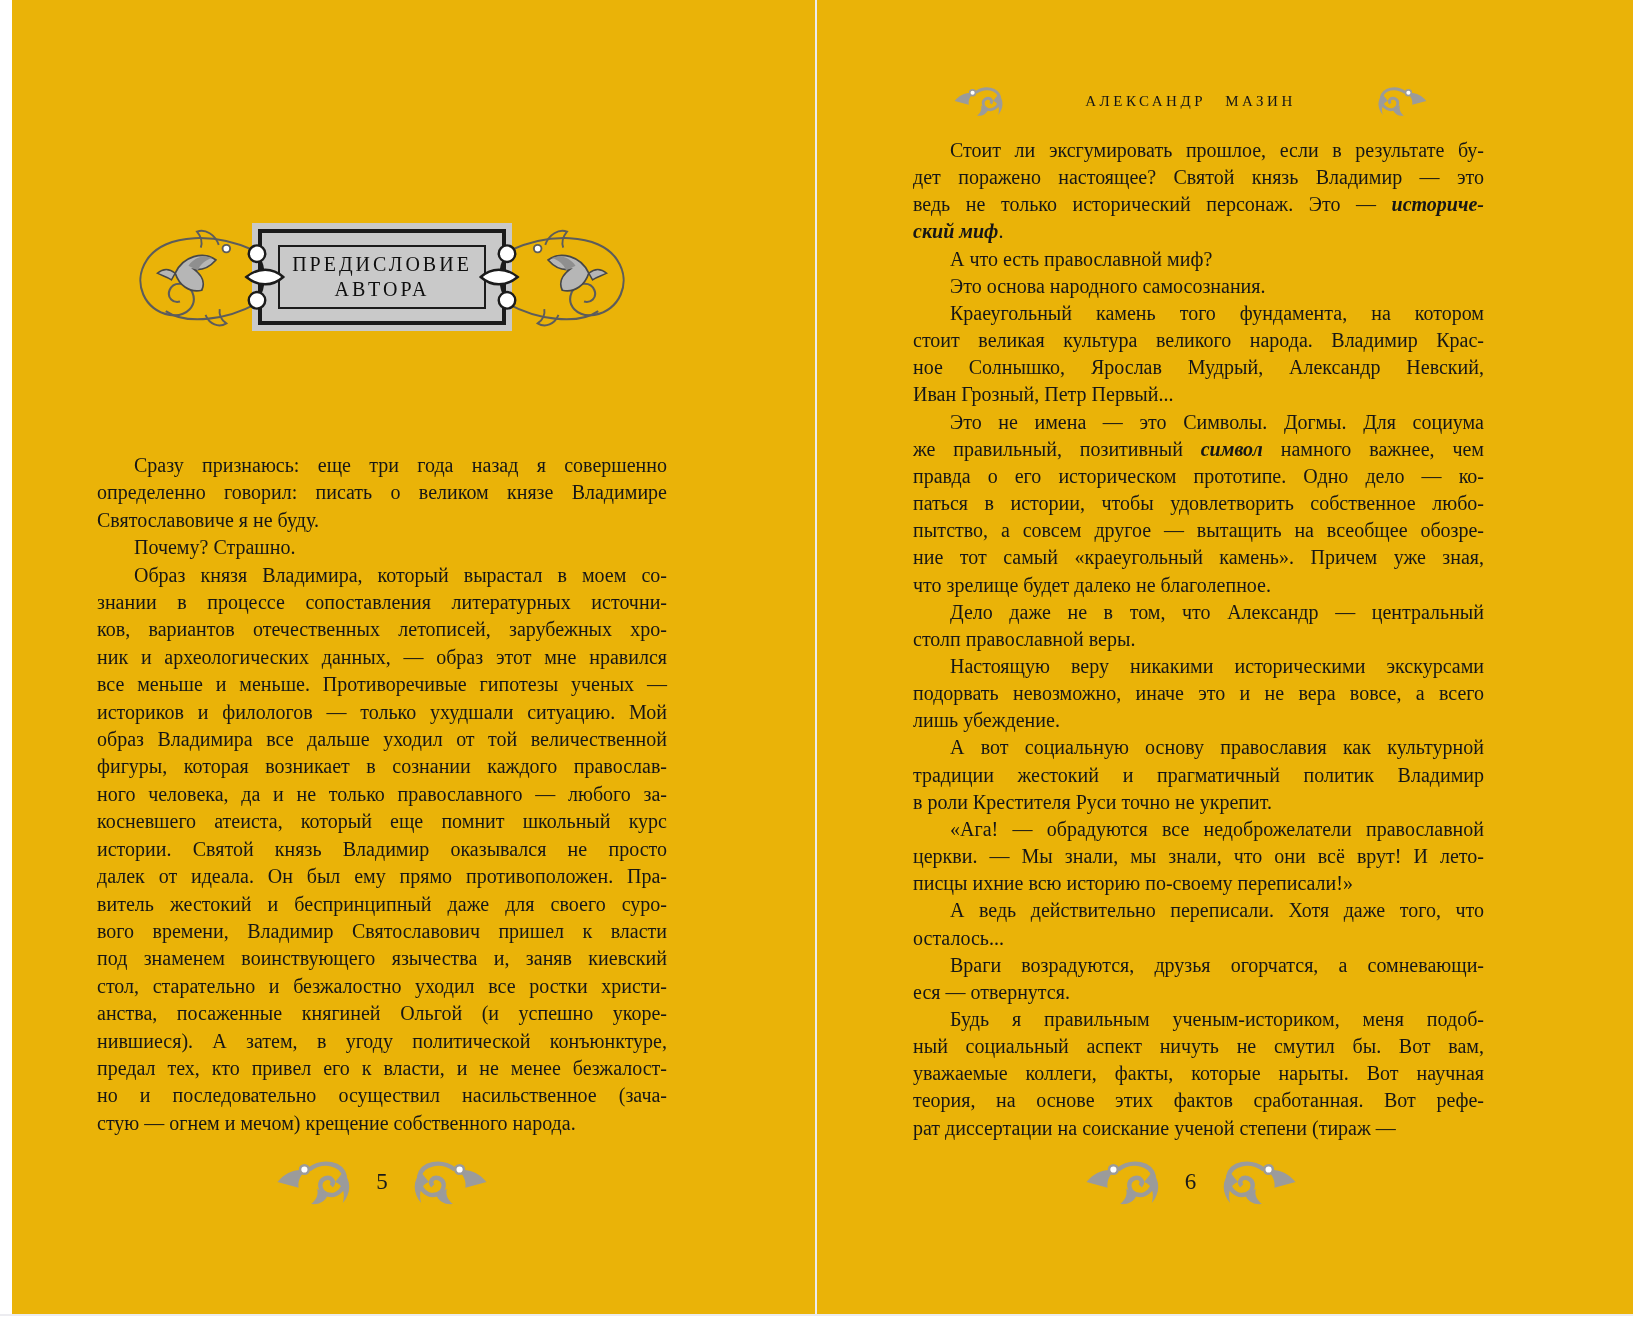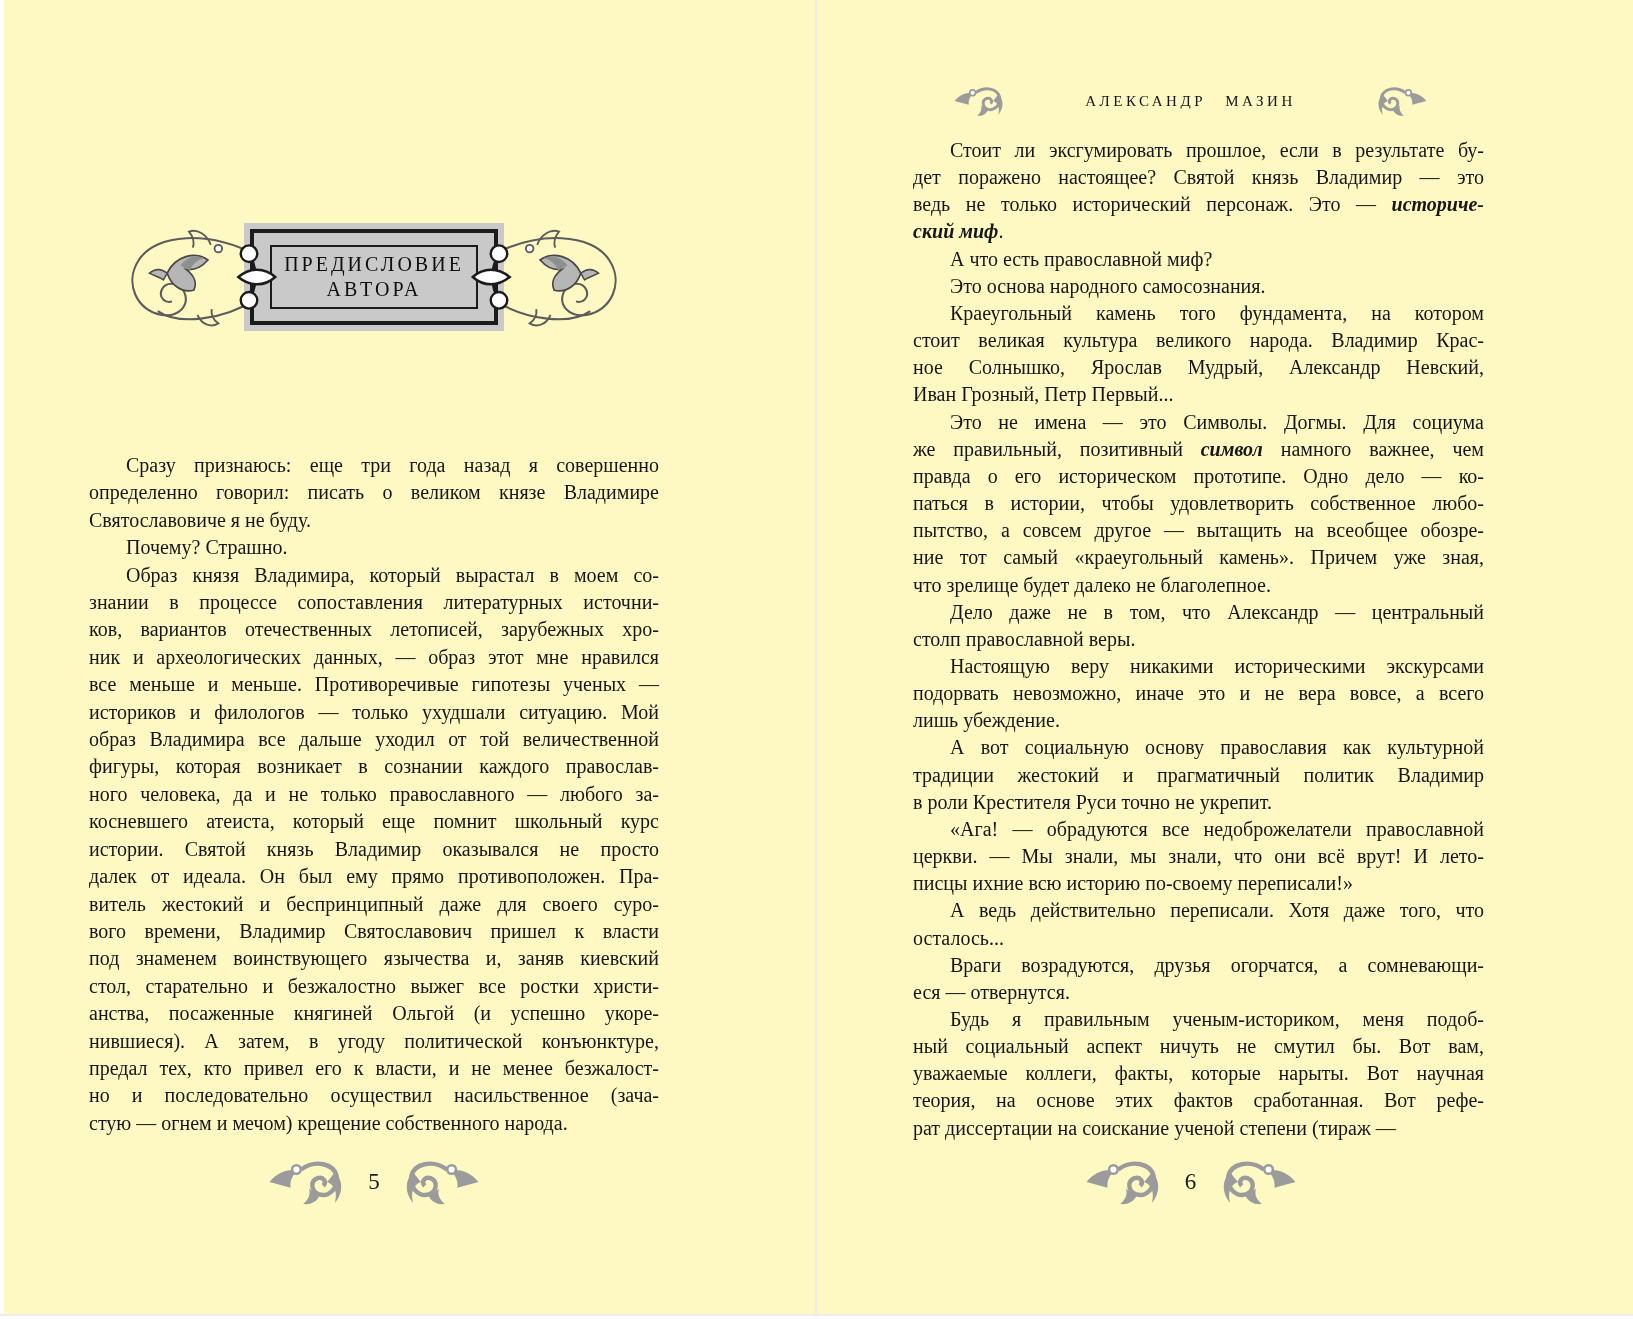--- a/index.html
+++ b/index.html
@@ -1,21 +1,21 @@
 <!DOCTYPE html>
 <html><head>
 <meta charset="utf-8">
 <style>
   html,body{margin:0;padding:0;}
   body{
     width:1633px;height:1319px;position:relative;background:#ffffff;
     font-family:"Liberation Serif", serif;color:#1a1a1a;overflow:hidden;
   }
-  .page{position:absolute;top:0;height:1314px;background:#fef9c3;}
-  #page-left{left:4px;width:815px;padding-left:15px;}
+  .page{position:absolute;top:0;height:1314px;background:#eab308;}
+  #page-left{left:12px;width:815px;padding-left:15px;}
   #page-right{left:817px;width:816px;}
   .divider-v{position:absolute;left:815px;top:0;width:2px;height:1314px;background:#ececf0;}
   .divider-h{position:absolute;left:0;top:1314px;width:1633px;height:2px;background:#ececf0;}
 
   
   .heading-ornament{position:absolute;left:85px;top:218px;width:570px;height:118px;
     display:flex;align-items:center;justify-content:center;}
   .vine{width:142px;height:106px;flex:0 0 auto;position:relative;z-index:1;}
   .vine.right{transform:scaleX(-1);}
   .vine.left{margin-right:-16px;}
@@ -128,21 +128,21 @@
         <div class="line">историков и филологов — только ухудшали ситуацию. Мой</div>
         <div class="line">образ Владимира все дальше уходил от той величественной</div>
         <div class="line">фигуры, которая возникает в сознании каждого православ-</div>
         <div class="line">ного человека, да и не только православного — любого за-</div>
         <div class="line">косневшего атеиста, который еще помнит школьный курс</div>
         <div class="line">истории. Святой князь Владимир оказывался не просто</div>
         <div class="line">далек от идеала. Он был ему прямо противоположен. Пра-</div>
         <div class="line">витель жестокий и беспринципный даже для своего суро-</div>
         <div class="line">вого времени, Владимир Святославович пришел к власти</div>
         <div class="line">под знаменем воинствующего язычества и, заняв киевский</div>
-        <div class="line">стол, старательно и безжалостно выжег все ростки христи-</div>
+        <div class="line">стол, старательно и безжалостно уходил все ростки христи-</div>
         <div class="line">анства, посаженные княгиней Ольгой (и успешно укоре-</div>
         <div class="line">нившиеся). А затем, в угоду политической конъюнктуре,</div>
         <div class="line">предал тех, кто привел его к власти, и не менее безжалост-</div>
         <div class="line">но и последовательно осуществил насильственное (зача-</div>
         <div class="line last">стую — огнем и мечом) крещение собственного народа.</div>
       </div>
     </div>
 
   <div class="footer">
     <svg class="fswirl" viewBox="0 0 80 50">

